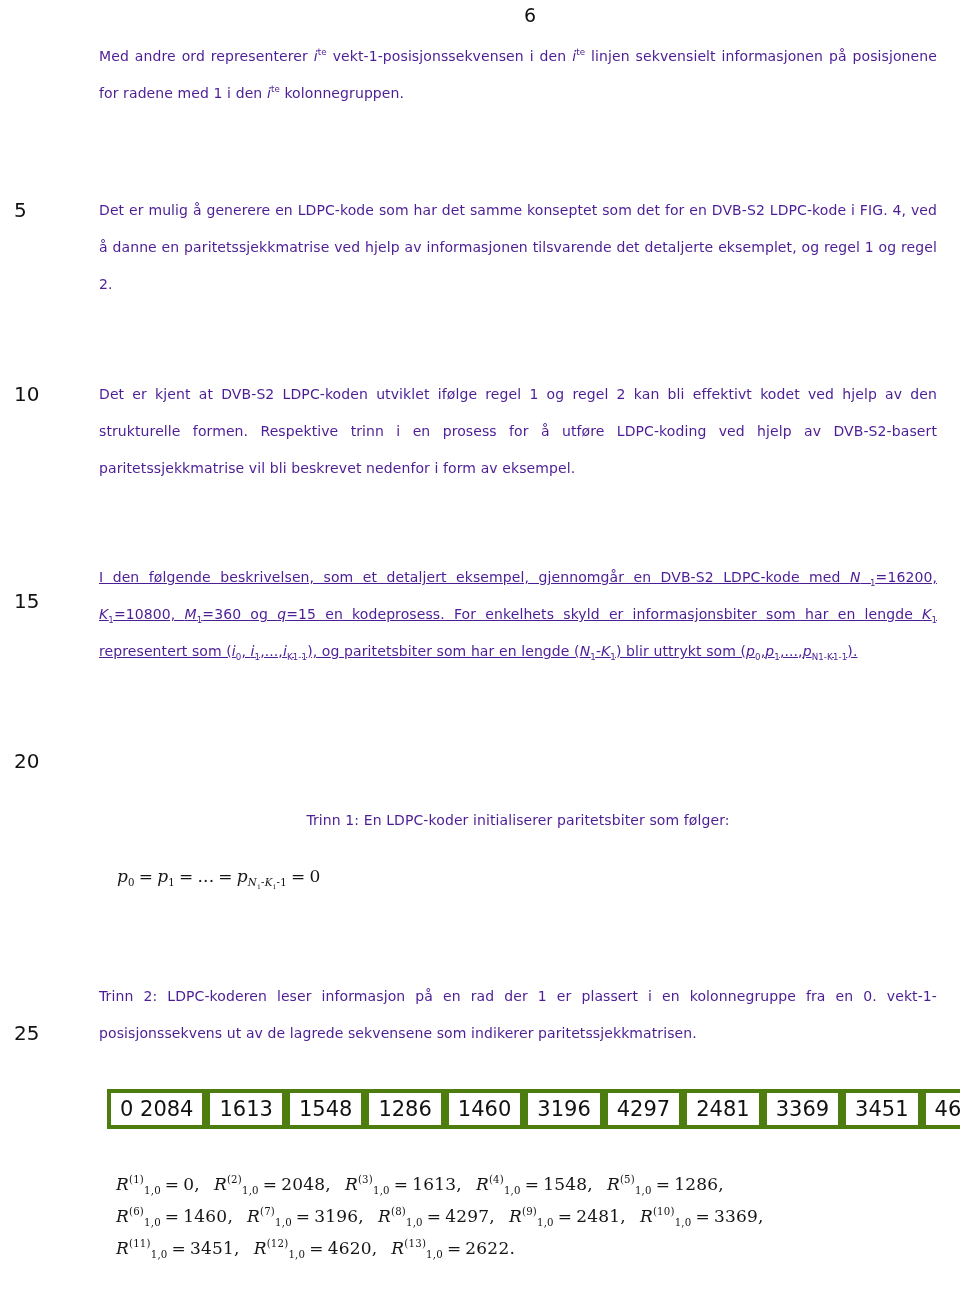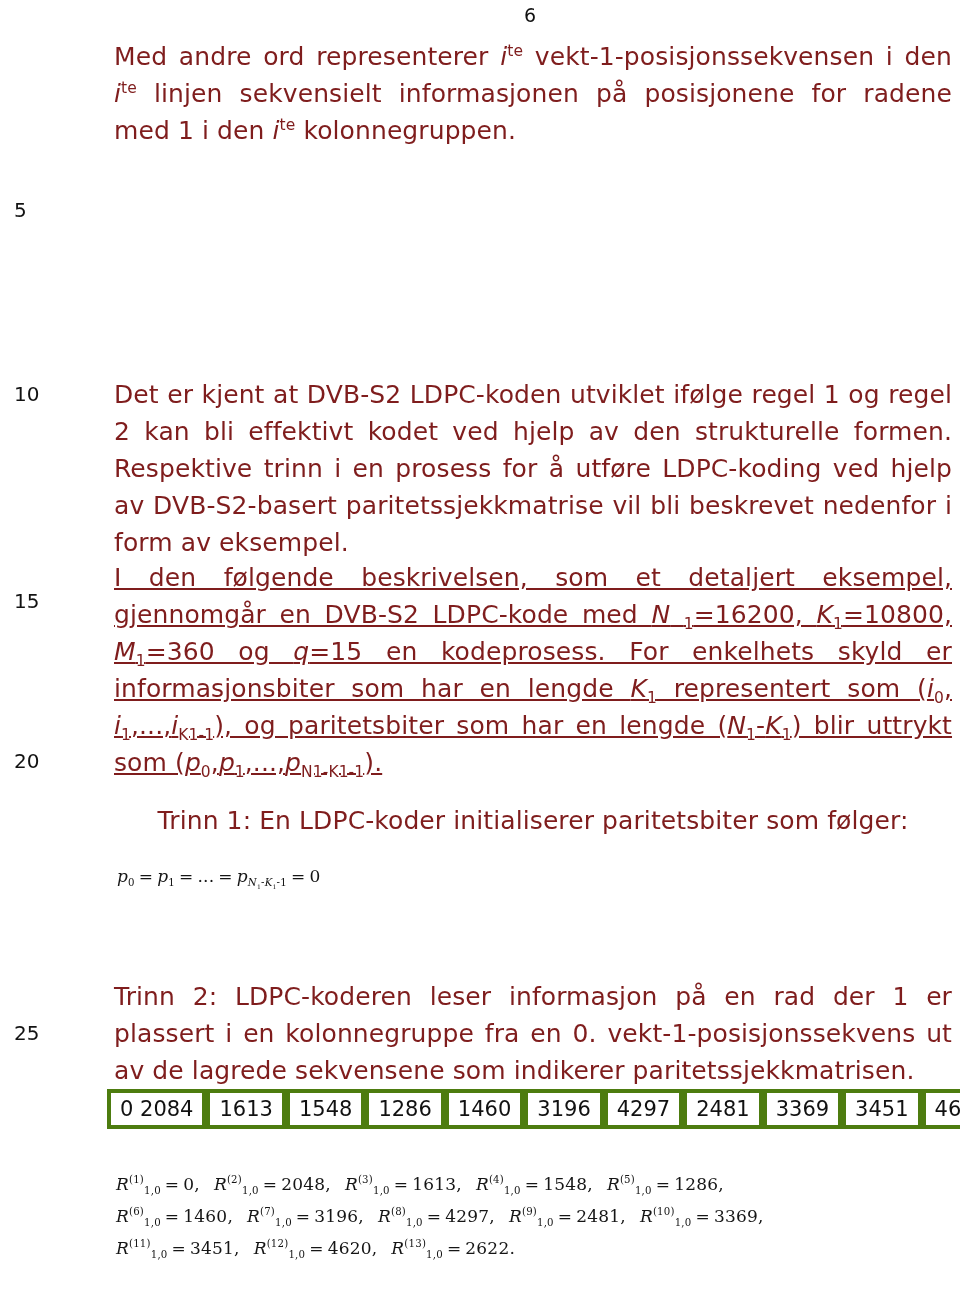--- a/index.html
+++ b/index.html
@@ -25,27 +25,27 @@
     top: 4px;
     left: 0;
     width: 1060px;
     text-align: center;
     font-size: 19px;
     font-family: "DejaVu Sans", sans-serif;
     color: #111;
   }
   .para {
     position: absolute;
-    left: 114px;
+    left: 99px;
     width: 838px;
-    font-size: 25px;
+    font-size: 14px;
     line-height: 37px;
     text-align: justify;
     text-justify: inter-word;
-    color: #7f1d1d;
+    color: #4c1d95;
     letter-spacing: 0.1px;
   }
   .linenum {
     position: absolute;
     left: 14px;
     width: 60px;
     font-size: 20px;
     line-height: 37px;
     text-align: left;
     color: #121212;
@@ -105,20 +105,21 @@
 <div class="page">
 
   <div class="page-number">6</div>
 
   <div class="para" style="top:38px;">
     <span>Med andre ord representerer </span><i class="it">i</i><sup class="sup">te</sup><span> vekt-1-posisjonssekvensen i den </span><i class="it">i</i><sup class="sup">te</sup><span> linjen sekvensielt informasjonen på posisjonene for radene med 1 i den </span><i class="it">i</i><sup class="sup">te</sup><span> kolonnegruppen.</span>
   </div>
 
   <div class="linenum" style="top:192px;">5</div>
 
+  <div class="para" style="top:192px;">Det er mulig å generere en LDPC-kode som har det samme konseptet som det for en DVB-S2 LDPC-kode i FIG. 4, ved å danne en paritetssjekkmatrise ved hjelp av informasjonen tilsvarende det detaljerte eksemplet, og regel 1 og regel 2.</div>
 
   <div class="linenum" style="top:376px;">10</div>
 
   <div class="para" style="top:376px;">Det er kjent at DVB-S2 LDPC-koden utviklet ifølge regel 1 og regel 2 kan bli effektivt kodet ved hjelp av den strukturelle formen. Respektive trinn i en prosess for å utføre LDPC-koding ved hjelp av DVB-S2-basert paritetssjekkmatrise vil bli beskrevet nedenfor i form av eksempel.</div>
 
   <div class="linenum" style="top:583px;">15</div>
 
   <div class="para" style="top:559px;text-decoration:underline;">
     <span>I den følgende beskrivelsen, som et detaljert eksempel, gjennomgår en DVB-S2 LDPC-kode med </span><i class="it">N</i> <sub class="sb">1</sub><span>=16200, </span><i class="it">K</i><sub class="sb">1</sub><span>=10800, </span><i class="it">M</i><sub class="sb">1</sub><span>=360 og </span><i class="it">q</i><span>=15 en kodeprosess. For enkelhets skyld er informasjonsbiter som har en lengde </span><i class="it">K</i><sub class="sb">1</sub><span> representert som (</span><i class="it">i</i><sub class="sb">0</sub><span>, </span><i class="it">i</i><sub class="sb">1</sub><span>,...,</span><i class="it">i</i><sub class="sb">K1-1</sub><span>), og paritetsbiter som har en lengde (</span><i class="it">N</i><sub class="sb">1</sub><span>-</span><i class="it">K</i><sub class="sb">1</sub><span>) blir uttrykt som (</span><i class="it">p</i><sub class="sb">0</sub><span>,</span><i class="it">p</i><sub class="sb">1</sub><span>,...,</span><i class="it">p</i><sub class="sb">N1-K1-1</sub><span>).</span>
   </div>

